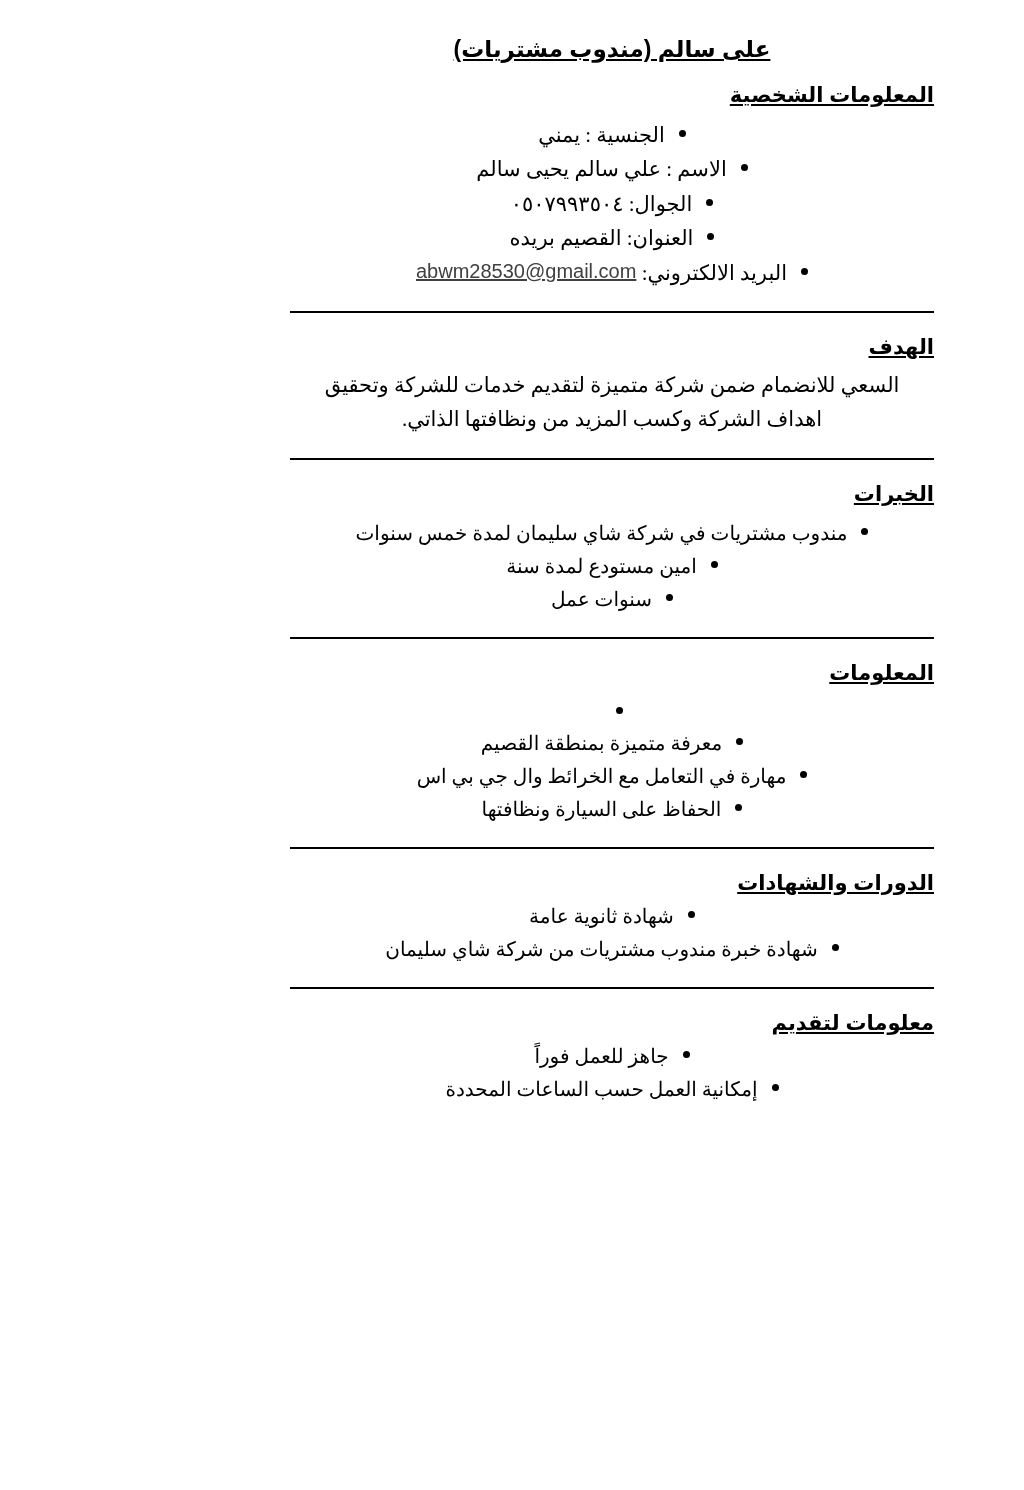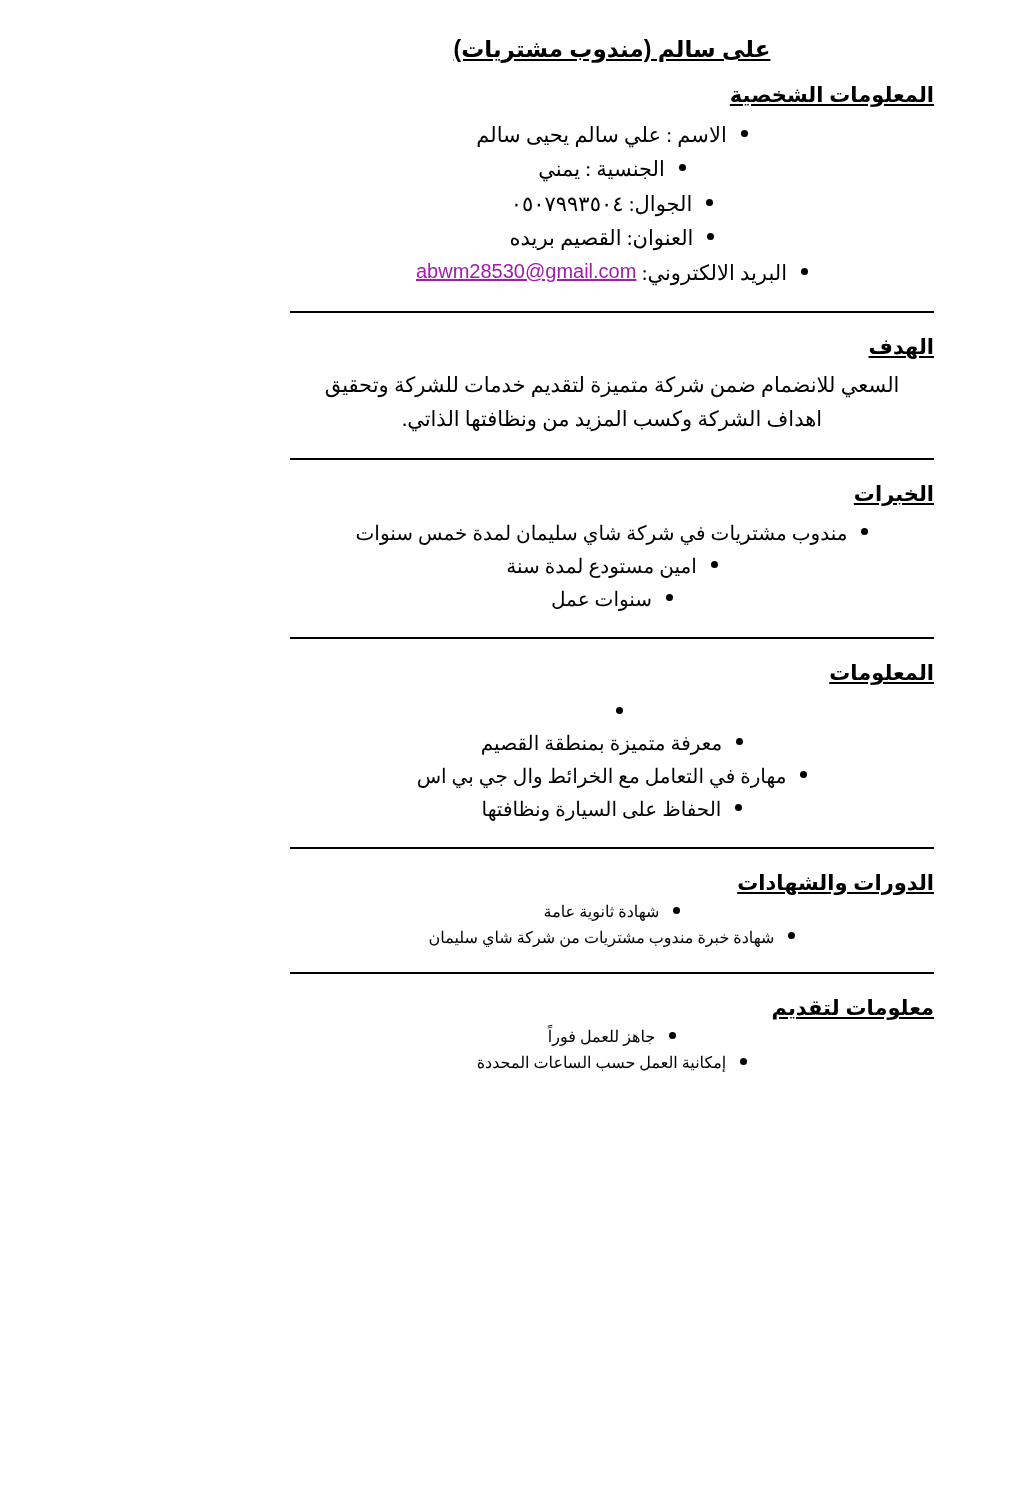--- a/index.html
+++ b/index.html
@@ -58,21 +58,21 @@
     border-radius: 50%;
     background: #000;
     vertical-align: middle;
     margin-left: 14px;
     margin-bottom: 4px;
   }
   .li-text {
     vertical-align: middle;
   }
   .email {
-    color: #a21caf;
+    color: #404040;
     font-family: "Liberation Sans", "DejaVu Sans", sans-serif;
     font-size: 20px;
     direction: ltr;
     display: inline-block;
     unicode-bidi: embed;
   }
   .para {
     font-size: 21px;
     line-height: 1.6;
     text-align: center;
@@ -86,38 +86,38 @@
   }
   .block {
     margin-bottom: 0;
   }
   .sec-skills ul.bullets li,
   .sec-experience ul.bullets li {
     font-size: 20px;
   }
   .sec-courses ul.bullets li,
   .sec-additional ul.bullets li {
-    font-size: 16px;
+    font-size: 20px;
   }
   .tight-heading {
     margin-bottom: 4px;
   }
 </style>
 </head>
 <body>
 
 <div class="page">
 
   <div class="doc-title">على سالم (مندوب مشتريات)</div>
 
   <div class="block sec-personal">
     <div class="section-heading">المعلومات الشخصية</div>
     <ul class="bullets">
+      <li><span class="bullet-dot"></span><span class="li-text">الجنسية : يمني</span></li>
       <li><span class="bullet-dot"></span><span class="li-text">الاسم : علي سالم يحيى سالم</span></li>
-      <li><span class="bullet-dot"></span><span class="li-text">الجنسية : يمني</span></li>
       <li><span class="bullet-dot"></span><span class="li-text">الجوال: ٠٥٠٧٩٩٣٥٠٤</span></li>
       <li><span class="bullet-dot"></span><span class="li-text">العنوان: القصيم بريده</span></li>
       <li>
         <span class="bullet-dot"></span><span class="li-text">البريد الالكتروني:</span>
         <a class="email" href="#">abwm28530@gmail.com</a>
       </li>
     </ul>
   </div>
 
   <hr class="divider">

